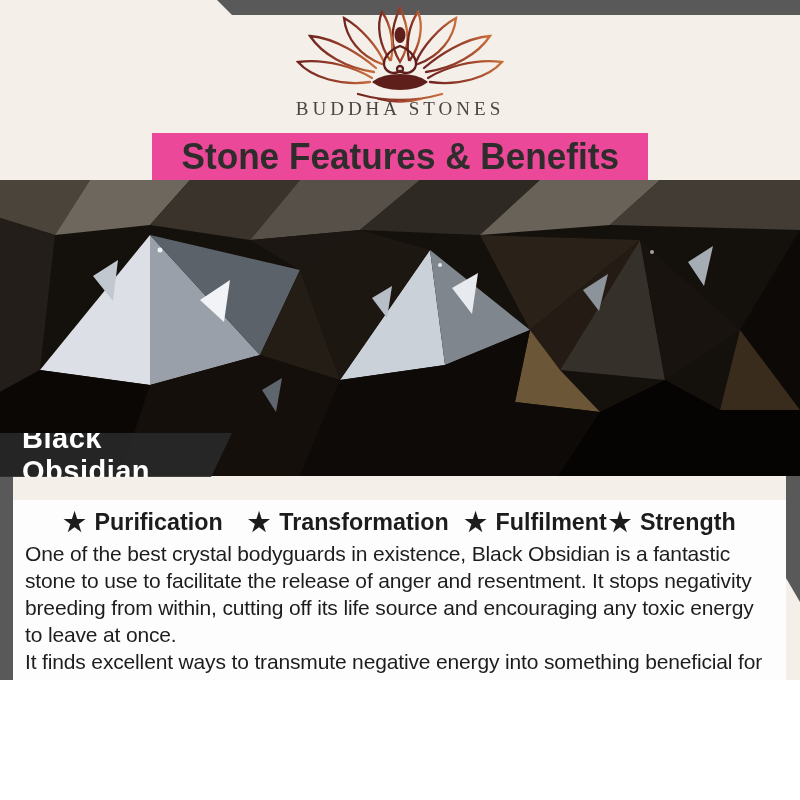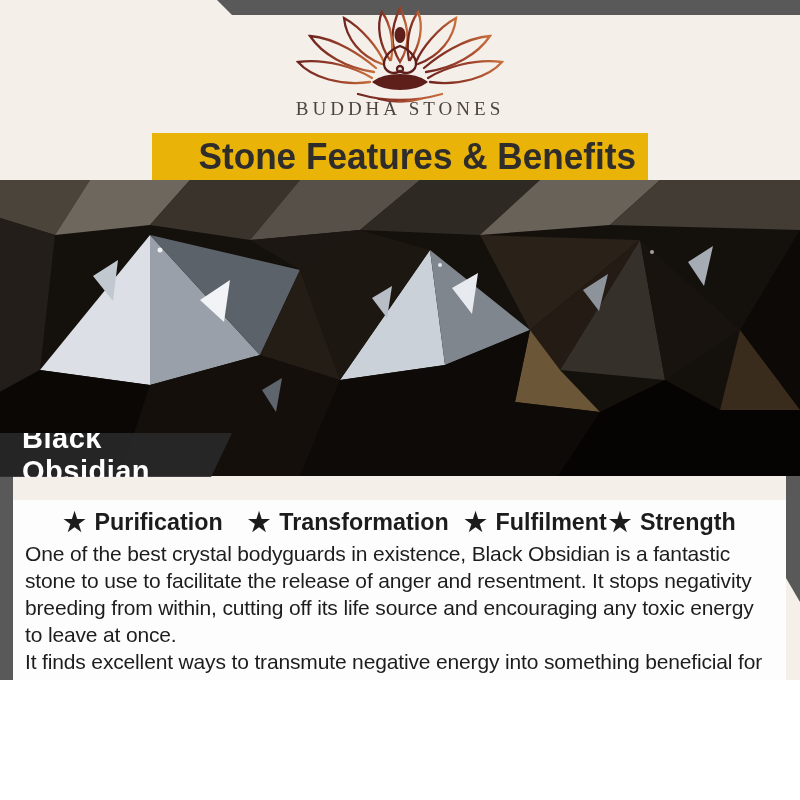--- a/index.html
+++ b/index.html
@@ -32,21 +32,21 @@
   .brand svg{ display:block; margin:2px auto 0; }
   .brand-name{
     margin-top:-8px;
     font-family:"Liberation Serif", serif;
     font-size:19px; letter-spacing:4px; color:#4d4441; font-weight:500;
   }
 
   
   .title-box{
     position:absolute; left:152px; top:133px; width:496px; height:47px;
-    background:#eab308; display:flex; align-items:center; justify-content:flex-end;
+    background:#ec4899; display:flex; align-items:center; justify-content:center;
   }
   .title-box h1{
     font-size:37px; font-weight:700; color:#2e2d2c;
     transform:scaleX(0.95); white-space:nowrap; letter-spacing:0;
   }
 
   
   .photo{
     position:absolute; left:0; top:180px; width:800px; height:296px;
     background:#b91c1c;

